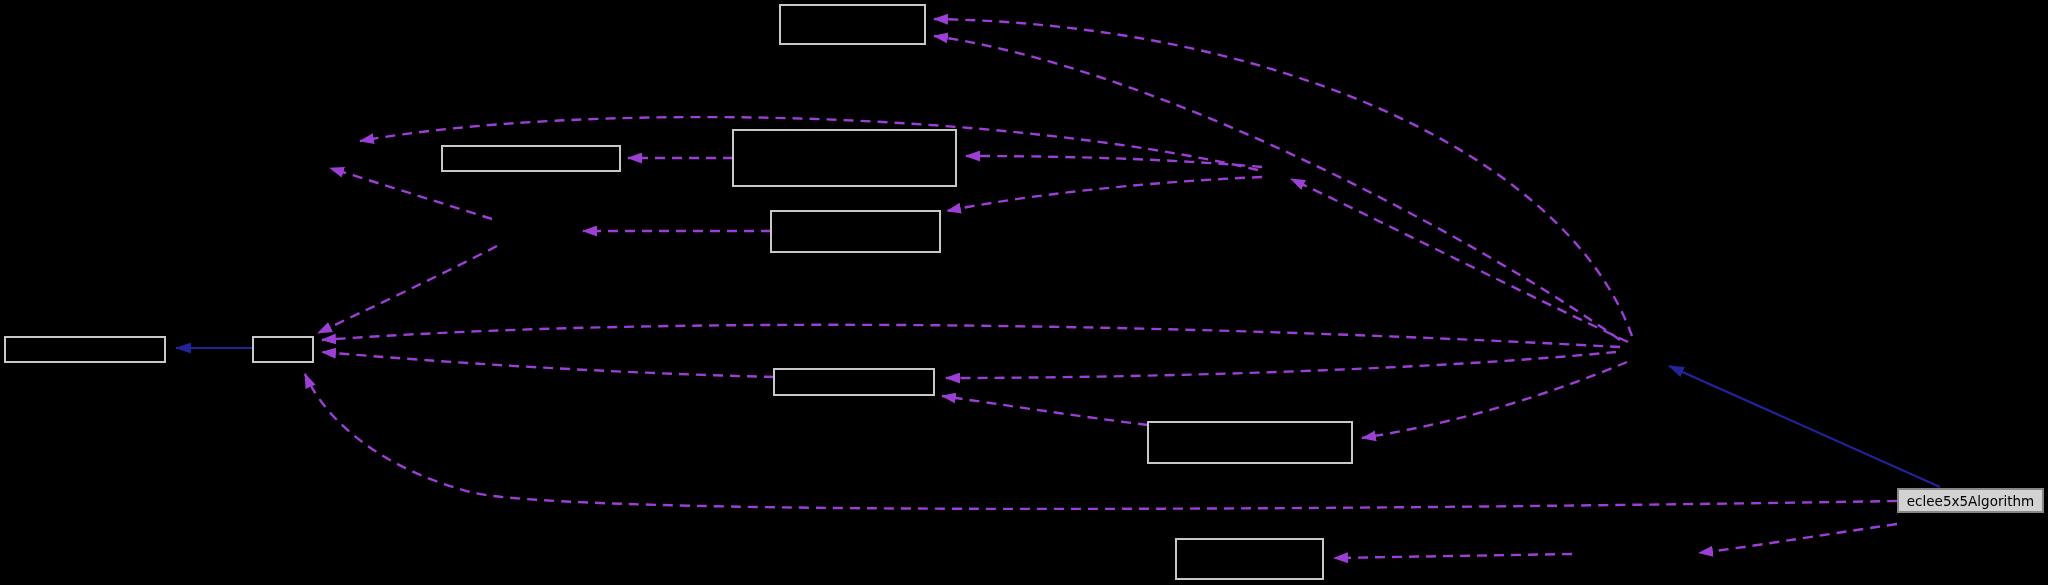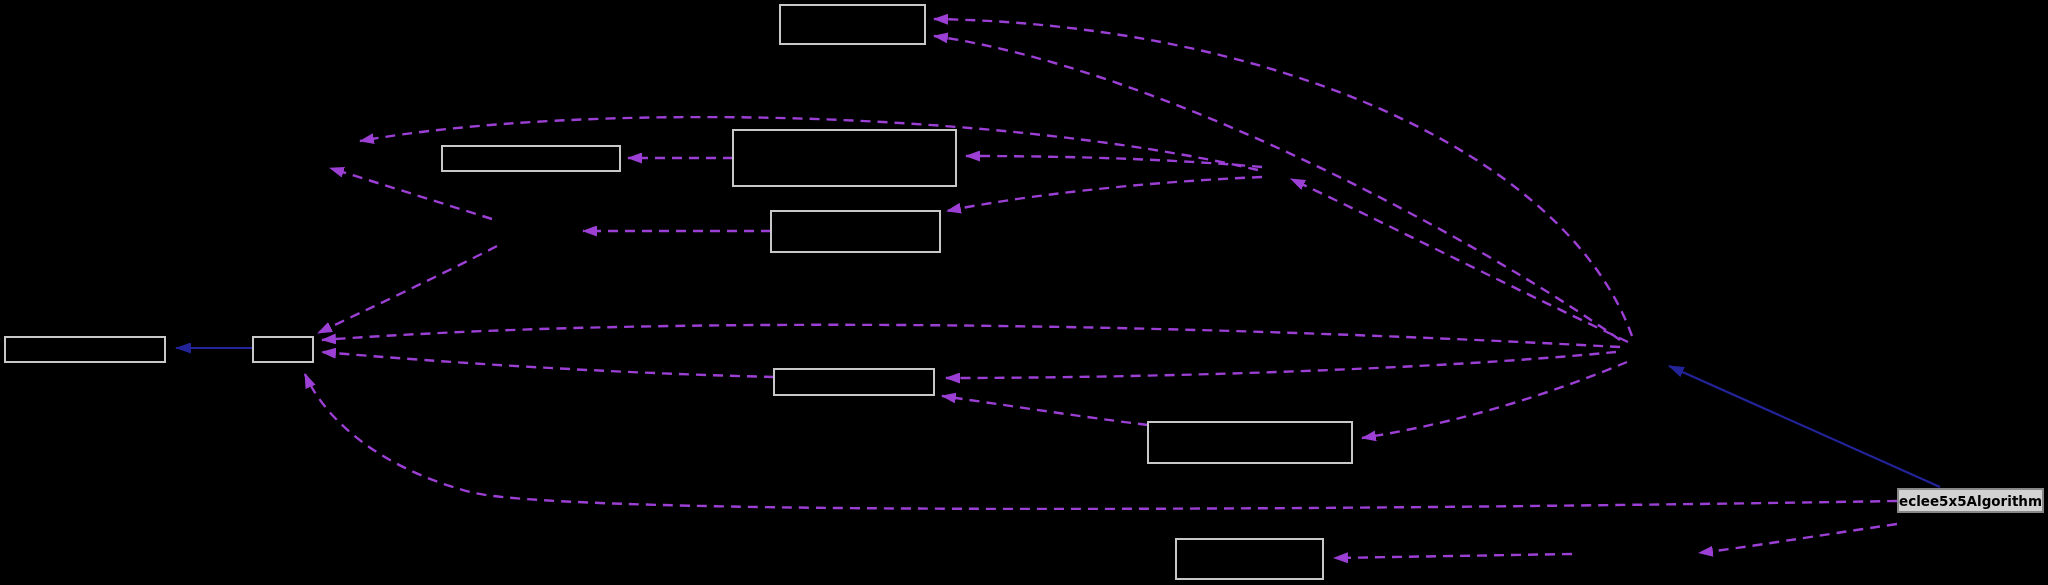--- a/index.html
+++ b/index.html
@@ -1,17 +1,17 @@
 <!DOCTYPE html>
 <html><head>
 <meta charset="utf-8">
 <style>
   html,body{margin:0;padding:0;background:#000;}
   .stage{position:relative;width:2048px;height:585px;background:#000;overflow:hidden;
-         font-family:"DejaVu Sans","Liberation Sans",sans-serif;font-weight:bold;}
+         font-family:"DejaVu Sans","Liberation Sans",sans-serif;}
   svg{display:block;}
   .edge-usage{fill:none;stroke-dasharray:10 7;}
   .edge-inherit{fill:none;}
   .node-rect{shape-rendering:crispEdges;}
   .node-label-text{font-family:"DejaVu Sans","Liberation Sans",sans-serif;}
 </style>
 </head>
 <body>
 
 <div class="stage">

